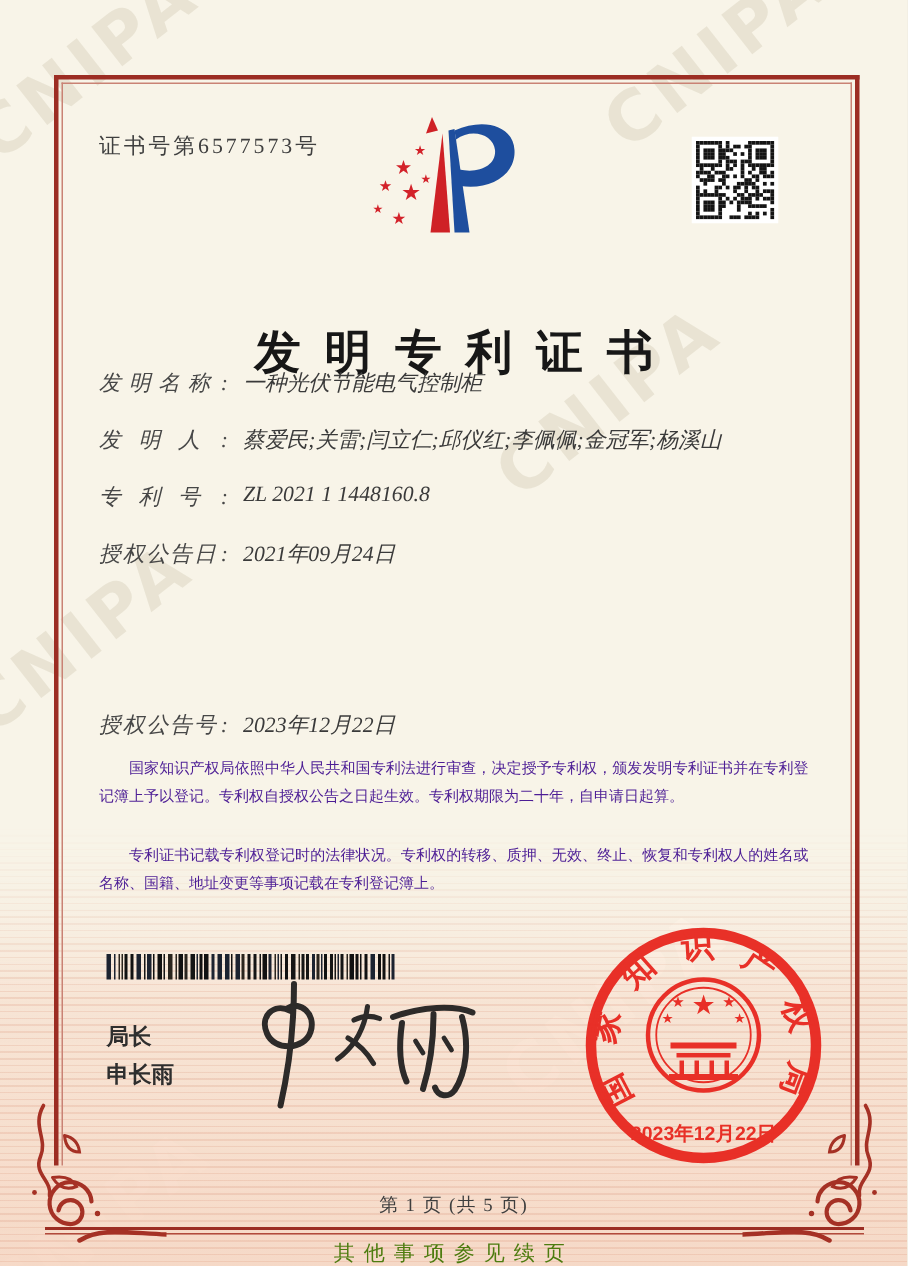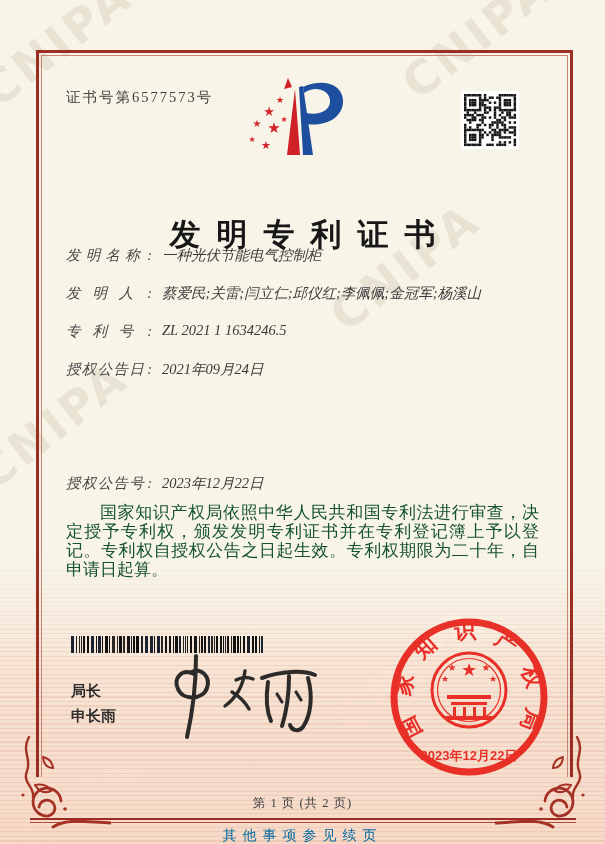--- a/index.html
+++ b/index.html
@@ -26,35 +26,35 @@
   .qr{position:absolute;left:461px;top:91px;}
   .title{position:absolute;left:0;top:169px;width:100%;text-align:center;
          font-size:31px;font-weight:bold;letter-spacing:16px;padding-left:16px;
          box-sizing:border-box;color:#171717;margin-top:45px;}
   .frow{position:absolute;left:66px;width:480px;font-size:14.5px;white-space:nowrap;font-style:italic;}
   .flabel{display:inline-block;width:86px;text-align:justify;text-align-last:justify;
           color:#474747;vertical-align:top;}
   .flabel::after{content:":";margin-left:2px;}
   .fval{margin-left:10px;color:#3a3a3a;}
   .grant2{position:absolute;left:237px;top:0;}
-  .para{position:absolute;left:66px;width:473px;font-size:17px;line-height:19px;
-        text-align:justify;text-indent:2em;color:#14532d;}
+  .para{position:absolute;left:66px;width:473px;font-size:10px;line-height:19px;
+        text-align:justify;text-indent:2em;color:#4c1d95;}
   .barcode{position:absolute;left:71px;top:636px;width:194px;height:17px;}
   .signer{position:absolute;left:71px;font-family:"Liberation Sans","DejaVu Sans",sans-serif;
           font-weight:600;font-size:15px;color:#2e2e2e;text-align:right;}
   .signature{position:absolute;left:150px;top:648px;}
   .seal{position:absolute;left:386px;top:610px;}
   .pagenote{position:absolute;left:0;top:795px;width:100%;text-align:center;
             font-size:12.5px;color:#3e3e3e;letter-spacing:1px;}
   .botline{position:absolute;left:30px;top:818px;width:546px;height:2px;
            border-top:2.5px solid #9c2d23;border-bottom:1px solid #b14a3c;}
   .flourish{position:absolute;top:735px;}
   .flourish.left{left:15px;} .flourish.right{left:495px;transform:scaleX(-1);}
   .continuation{position:absolute;left:0;top:827px;width:100%;text-align:center;
-            font-size:14px;letter-spacing:6px;color:#0369a1;}
+            font-size:14px;letter-spacing:6px;color:#4d7c0f;}
 </style>
 </head>
 <body>
 
 <div class="page">
 
   <span class="wm" style="left:-30px;top:16px">CNIPA</span>
   <span class="wm" style="left:390px;top:8px">CNIPA</span>
   <span class="wm" style="left:318px;top:240px">CNIPA</span>
   <span class="wm" style="left:-34px;top:398px">CNIPA</span>
@@ -324,32 +324,33 @@
 
   <div class="title">发明专利证书</div>
 
   <div class="frow" style="top:246px">
     <span class="flabel">发明名称</span><span class="fval">一种光伏节能电气控制柜</span>
   </div>
   <div class="frow" style="top:284px">
     <span class="flabel">发明人</span><span class="fval">蔡爱民;关雷;闫立仁;邱仪红;李佩佩;金冠军;杨溪山</span>
   </div>
   <div class="frow" style="top:322px">
-    <span class="flabel">专利号</span><span class="fval">ZL 2021 1 1634246.5</span>
+    <span class="flabel">专利号</span><span class="fval">ZL 2021 1 1448160.8</span>
   </div>
   <div class="frow" style="top:360px">
     <span class="flabel">授权公告日</span><span class="fval">2021年09月24日</span>
   </div>
   <div class="frow" style="top:474px">
     <span>
       <span class="flabel">授权公告号</span><span class="fval">2023年12月22日</span>
     </span>
   </div>
 
   <div class="para" style="top:503px">国家知识产权局依照中华人民共和国专利法进行审查，决定授予专利权，颁发发明专利证书并在专利登记簿上予以登记。专利权自授权公告之日起生效。专利权期限为二十年，自申请日起算。</div>
+  <div class="para" style="top:561px">专利证书记载专利权登记时的法律状况。专利权的转移、质押、无效、终止、恢复和专利权人的姓名或名称、国籍、地址变更等事项记载在专利登记簿上。</div>
 
   <div class="barcode" id="barcode">
       <div style="position: absolute; left: 0px; top: 0px; width: 3px; height: 17px; background: rgb(28, 35, 48);"></div>
       <div style="position: absolute; left: 5px; top: 0px; width: 1px; height: 17px; background: rgb(28, 35, 48);"></div>
       <div style="position: absolute; left: 8px; top: 0px; width: 1px; height: 17px; background: rgb(42, 37, 30);"></div>
       <div style="position: absolute; left: 10px; top: 0px; width: 1px; height: 17px; background: rgb(42, 37, 30);"></div>
       <div style="position: absolute; left: 12px; top: 0px; width: 2px; height: 17px; background: rgb(17, 17, 17);"></div>
       <div style="position: absolute; left: 16px; top: 0px; width: 2px; height: 17px; background: rgb(17, 17, 17);"></div>
       <div style="position: absolute; left: 20px; top: 0px; width: 3px; height: 17px; background: rgb(28, 35, 48);"></div>
       <div style="position: absolute; left: 25px; top: 0px; width: 1px; height: 17px; background: rgb(21, 21, 21);"></div>
@@ -443,21 +444,21 @@
       <rect x="65" y="92" width="36" height="3"></rect>
       <rect x="67" y="97" width="3" height="9"></rect>
       <rect x="77" y="97" width="3" height="9"></rect>
       <rect x="87" y="97" width="3" height="9"></rect>
       <rect x="97" y="97" width="3" height="9"></rect>
       <rect x="60" y="106" width="46" height="4"></rect>
     </g>
     <text x="83" y="150" text-anchor="middle" font-size="13" font-weight="bold" fill="#e8271f" font-family="'Liberation Sans','DejaVu Sans',sans-serif">2023年12月22日</text>
   </svg>
 
-  <div class="pagenote">第 1 页 (共 2 页)</div>
+  <div class="pagenote">第 1 页 (共 5 页)</div>
   <div class="botline"></div>
 
   <svg class="flourish left" width="96" height="106" viewBox="0 0 96 106" fill="none" stroke="#a53125" stroke-width="2.4" stroke-linecap="round">
     <path d="M14,2 C6,16 17,24 12,36 C7,48 20,52 18,62"></path>
     <path d="M20,50 q12,-2 16,6 q-10,4 -16,-6" stroke-width="2"></path>
     <path d="M28,22 q9,2 10,11 q-9,0 -10,-11" stroke-width="2"></path>
     <path d="M24,72 a8,8 0 1 1 9,9 a14,14 0 1 1 13,-15" stroke-width="2.8"></path>
     <path d="M38,92 C52,83 70,87 96,88" stroke-width="3"></path>
     <circle cx="8" cy="60" r="1.6" fill="#a53125" stroke="none"></circle>
     <circle cx="50" cy="74" r="1.8" fill="#a53125" stroke="none"></circle>

